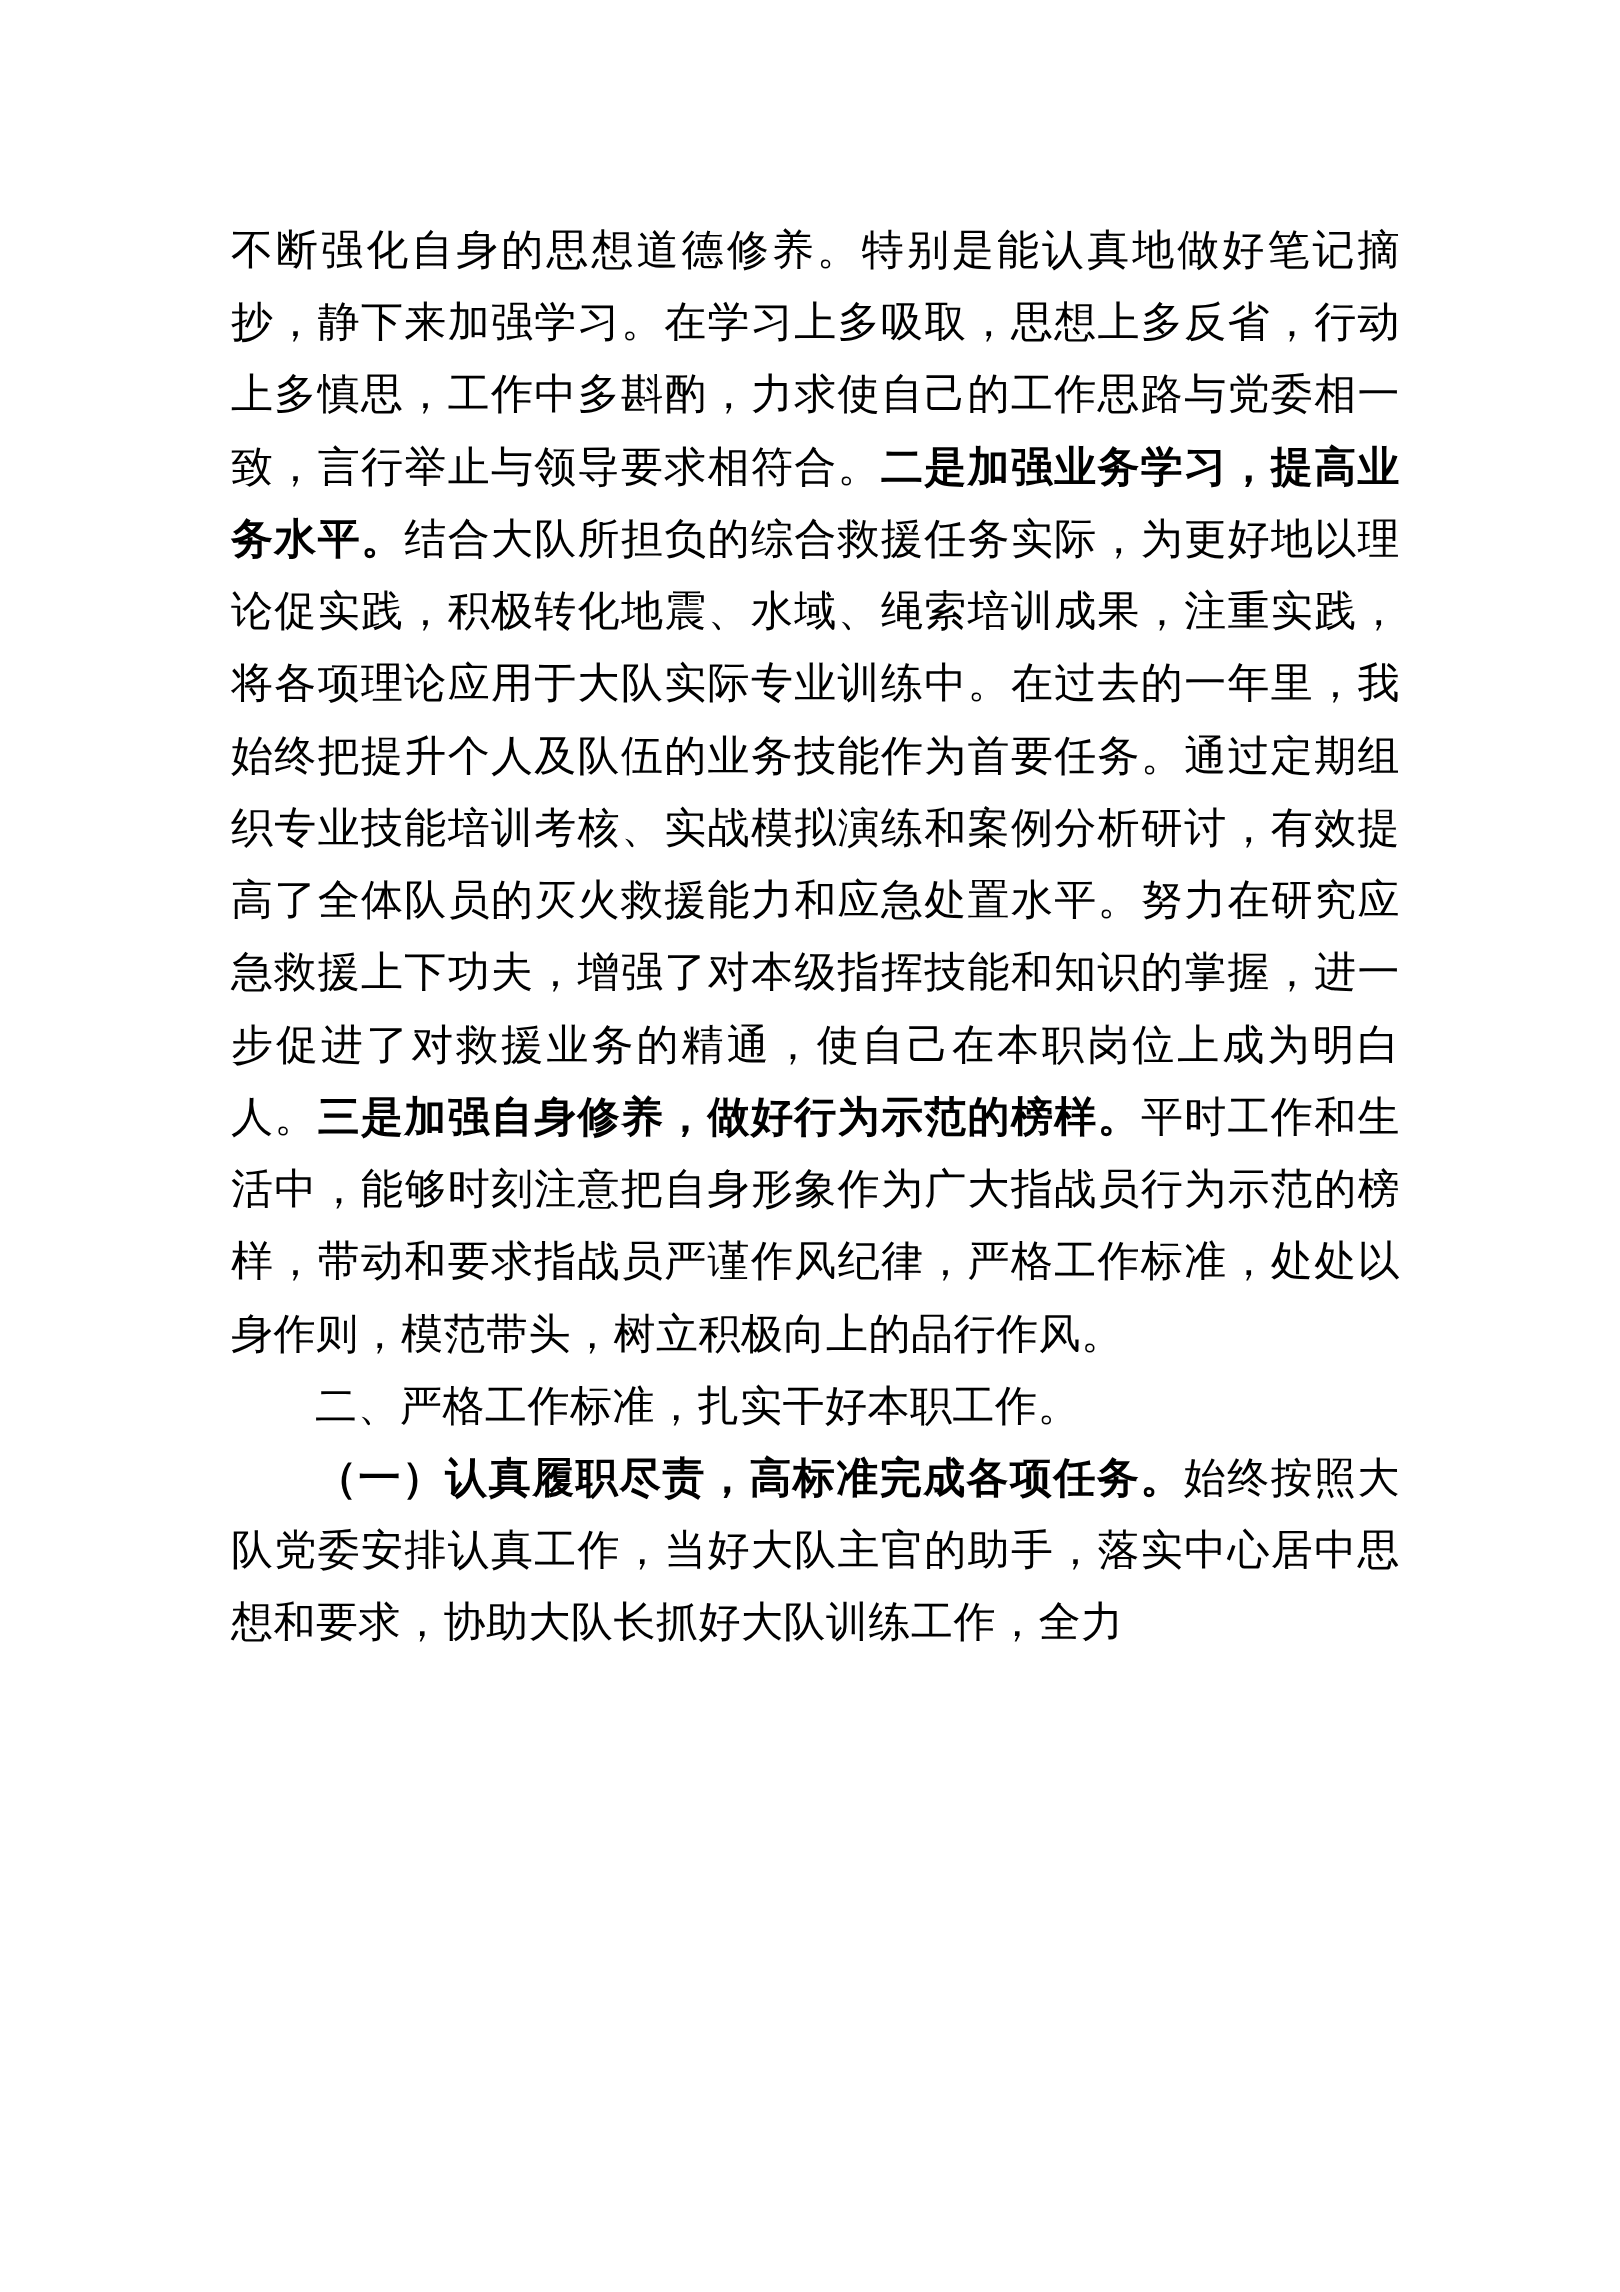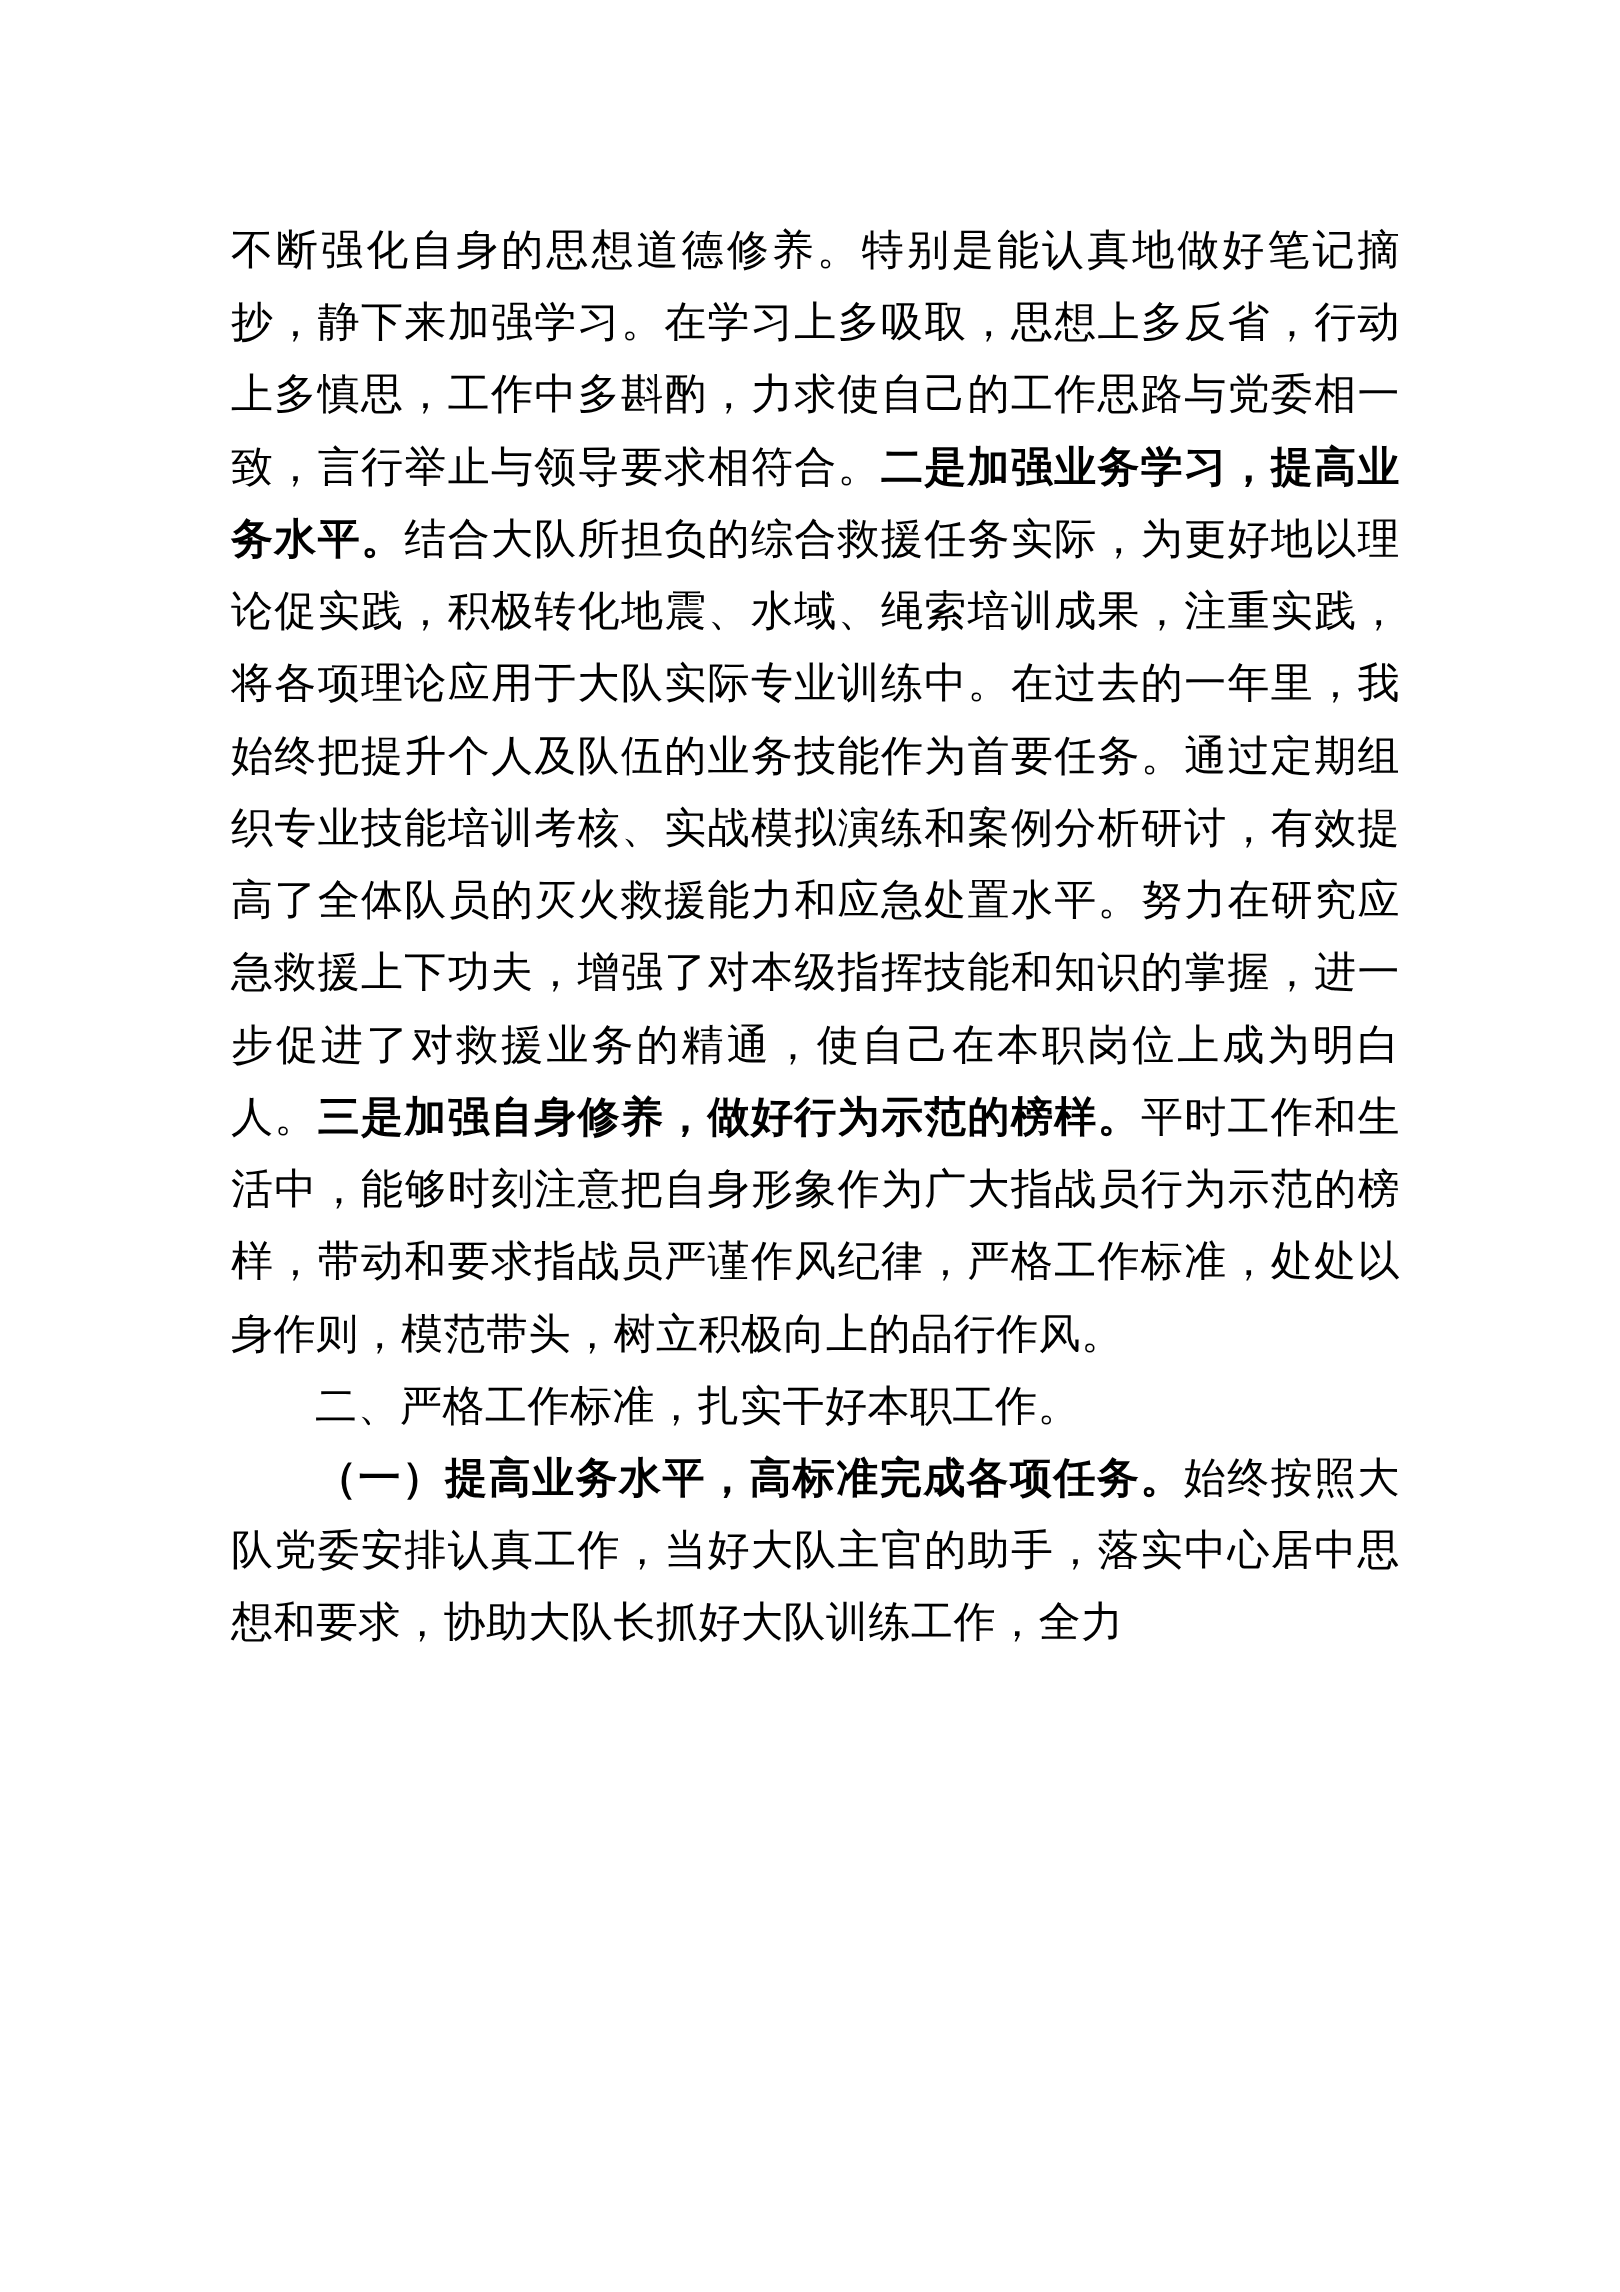--- a/index.html
+++ b/index.html
@@ -39,16 +39,16 @@
     font-weight: bold;
   }
 </style>
 </head>
 <body>
 
 <div class="page">
   <div class="doc-body" id="doc-body">
       <p class="para"><span>不断强化自身的思想道德修养。特别是能认真地做好笔记摘抄，静下来加强学习。在学习上多吸取，思想上多反省，行动上多慎思，工作中多斟酌，力求使自己的工作思路与党委相一致，言行举止与领导要求相符合。</span><span class="bold">二是加强业务学习，提高业务水平。</span><span>结合大队所担负的综合救援任务实际，为更好地以理论促实践，积极转化地震、水域、绳索培训成果，注重实践，将各项理论应用于大队实际专业训练中。在过去的一年里，我始终把提升个人及队伍的业务技能作为首要任务。通过定期组织专业技能培训考核、实战模拟演练和案例分析研讨，有效提高了全体队员的灭火救援能力和应急处置水平。努力在研究应急救援上下功夫，增强了对本级指挥技能和知识的掌握，进一步促进了对救援业务的精通，使自己在本职岗位上成为明白人。</span><span class="bold">三是加强自身修养，做好行为示范的榜样。</span><span>平时工作和生活中，能够时刻注意把自身形象作为广大指战员行为示范的榜样，带动和要求指战员严谨作风纪律，严格工作标准，处处以身作则，模范带头，树立积极向上的品行作风。</span></p>
       <p class="para indent"><span>二、严格工作标准，扎实干好本职工作。</span></p>
-      <p class="para indent"><span class="bold">（一）提高业务水平，高标准完成各项任务。</span><span>始终按照大队党委安排认真工作，当好大队主官的助手，落实中心居中思想和要求，协助大队长抓好大队训练工作，全力</span></p>
+      <p class="para indent"><span class="bold">（一）认真履职尽责，高标准完成各项任务。</span><span>始终按照大队党委安排认真工作，当好大队主官的助手，落实中心居中思想和要求，协助大队长抓好大队训练工作，全力</span></p>
     </div>
 </div>
 
 
 </body></html>

